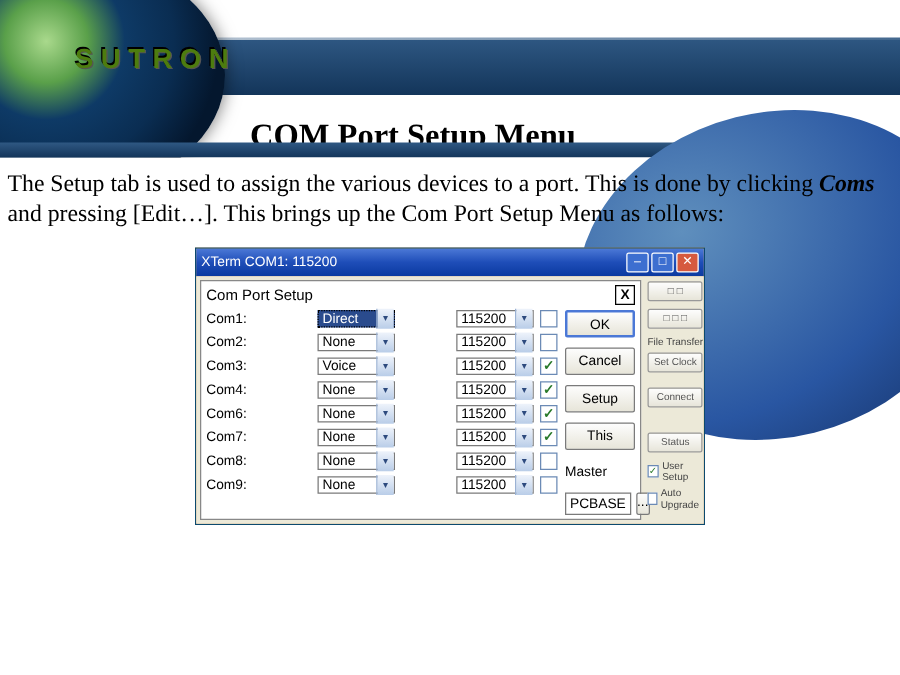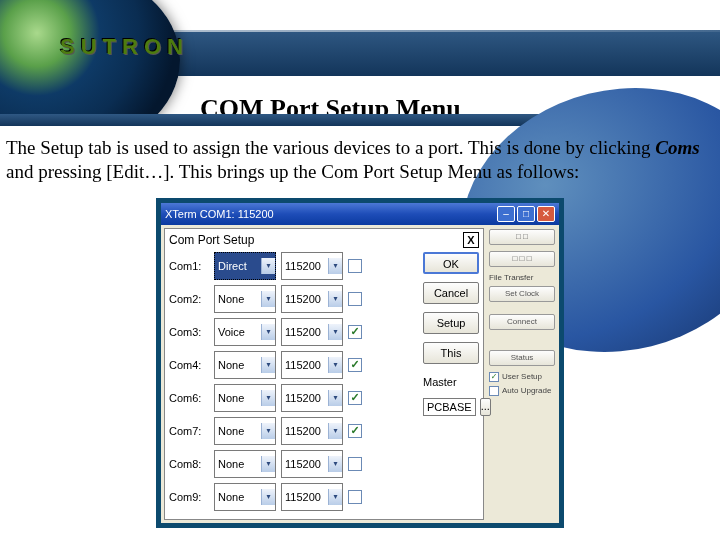--- a/index.html
+++ b/index.html
@@ -17,21 +17,21 @@
          color:#4d7c0f;letter-spacing:6px;text-shadow:-1px -1px 0 #000,1px 1px 0 #555;}
   .slide-title{position:absolute;left:200px;top:78px;font-size:26px;font-weight:bold;text-decoration:underline;color:#000000;margin-top:16px;}
   .swoop{position:absolute;right:-60px;top:90px;width:320px;height:260px;border-radius:50%;
          background:radial-gradient(ellipse at 30% 30%,#5f8fbd 0%,#2956a2 60%,#143065 100%);
          transform:rotate(-14deg);z-index:0;}
 
   .bodytext{position:relative;z-index:2;font-size:19px;line-height:1.25;padding:10px 6px 10px 6px;color:#000;}
   .bodytext i{font-style:italic;font-weight:bold;}
 
   
-  .window{position:relative;width:408px;margin:4px auto 0;border:5px solid #0c4a6e;font-family:Tahoma,Arial,sans-serif;font-size:11px;z-index:3;background:#fdba74;}
+  .window{position:relative;width:408px;margin:4px auto 0;border:1px solid #0c4a6e;font-family:Tahoma,Arial,sans-serif;font-size:11px;z-index:3;background:#fdba74;}
 
   .titlebar{height:22px;background:linear-gradient(#4b78d6,#1e4db8 50%,#0b3aa0);display:flex;align-items:center;
             padding:0 4px;color:#fff;justify-content:space-between;}
   .titlebar-caps{display:flex;gap:2px;}
   .cap{width:18px;height:16px;border:1px solid #fff;border-radius:2px;font-size:10px;line-height:14px;text-align:center;font-family:Arial;}
   .cap.min{background:#3d6fd0;}
   .cap.max{background:#3d6fd0;}
   .cap.close{background:#d65a3f;}
   .titlebar .t{font-size:11px;}
 
@@ -39,21 +39,21 @@
   .panel-left{flex:1;padding:2px;}
   .panel-right{width:72px;padding:4px 4px 4px 2px;font-size:9px;color:#444;}
 
   .innerbox{background:#fff;border:1px solid #888;margin:1px;padding:3px 4px;}
   .hdrrow{display:flex;justify-content:space-between;align-items:center;margin-bottom:4px;}
   .hdrrow .title{font-weight:normal;font-size:12px;}
   .xclose{width:16px;height:16px;border:1px solid #000;text-align:center;font-weight:bold;line-height:14px;font-size:11px;}
 
   .row{display:flex;align-items:center;gap:5px;margin-bottom:5px;}
   .row .lbl{width:40px;font-size:11px;}
-  .dd{position:relative;height:28px;border:1px solid #7a7a7a;background:#fff;display:flex;align-items:center;}
+  .dd{position:relative;height:14px;border:1px solid #7a7a7a;background:#fff;display:flex;align-items:center;margin-left:44px;}
   .dd.sel{border:1px dotted #000;background:#2a4b8d;color:#fff;}
   .dd .val{flex:1;padding:0 3px;font-size:11px;line-height:16px;white-space:nowrap;overflow:hidden;}
   .dd .arrow{width:14px;height:16px;background:linear-gradient(#eef3fb,#b9cde8);border-left:1px solid #9bb2d4;display:flex;align-items:center;justify-content:center;font-size:8px;color:#2d4a7e;}
   .dd.type{width:62px;}
   .dd.baud{width:62px;}
   .chk{width:14px;height:14px;border:1px solid #6b8ab5;background:#fff;display:flex;align-items:center;justify-content:center;font-size:11px;color:#2a7a2a;font-weight:bold;}
 
   .btncol{width:56px;display:flex;flex-direction:column;gap:8px;margin-left:6px;}
   .btn{height:22px;border:1px solid #7a7a7a;background:linear-gradient(#fdfdfd,#e7e5d9);font-size:11px;text-align:center;line-height:20px;border-radius:2px;}
   .BtnOK{border:2px solid #4b78d6;}

